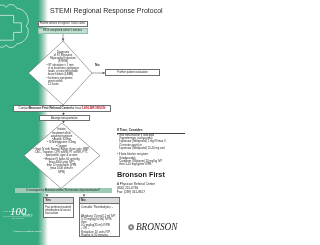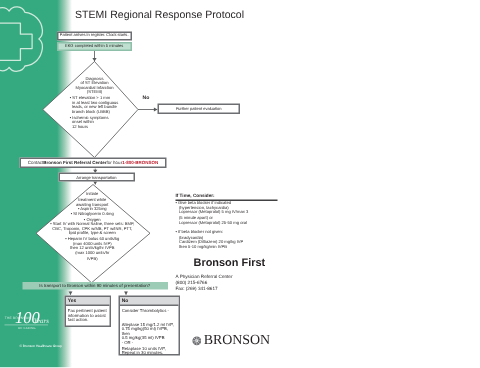--- a/index.html
+++ b/index.html
@@ -25,34 +25,34 @@
 
   
   svg.conn{position:absolute;left:0;top:0;width:189px;height:245px;overflow:visible;}
 
   
   .infocol{position:absolute;left:117px;top:128.6px;width:68px;}
   .info-h{font-size:3.1px;line-height:3.6px;font-weight:bold;color:#231f20;}
   .info-rule{height:0.55px;background:#414042;margin:0.45px 0 0.5px 0;}
   .info-li{font-size:2.75px;line-height:3.3px;color:#231f20;white-space:pre;}
 
-  .bf-title{position:absolute;left:129px;top:171px;font-size:7.3px;line-height:8px;font-weight:bold;color:#231f20;}
+  .bf-title{position:absolute;left:117px;top:171px;font-size:7.3px;line-height:8px;font-weight:bold;color:#231f20;}
   .bf-sub{position:absolute;left:117px;top:183.2px;font-size:3.1px;line-height:3.7px;color:#231f20;}
 
   
   .tbl{position:absolute;box-sizing:border-box;border:0.6px solid #6d6e71;background:#fff;}
   .tbl-h{box-sizing:border-box;background:#d9dadb;border-bottom:0.55px solid #6d6e71;
     font-size:3.3px;line-height:5.6px;font-weight:bold;color:#231f20;padding-left:1.6px;height:6.1px;}
   .tbl-b{font-size:2.85px;line-height:3.1px;color:#231f20;padding:2.2px 1.6px 0 1.6px;}
   #nobody div:first-child{margin-bottom:2.9px;}
 
   
   .bronson{position:absolute;left:128px;top:223px;display:flex;align-items:center;gap:1.5px;}
   .bronson .bw{font-family:"Liberation Serif",serif;font-size:9.3px;line-height:9.3px;
-    letter-spacing:-0.05px;color:#231f20;}
+    letter-spacing:-0.05px;color:#231f20;font-style:italic;}
   .bronson .bmark{flex:0 0 auto;}
   .hundred{position:absolute;left:1px;top:203px;width:63px;height:22px;}
   .footnote{position:absolute;left:13px;top:230px;font-size:2.2px;color:#ffffff;}
   .nolabel{position:absolute;left:95px;top:63px;font-size:3.4px;line-height:4px;color:#231f20;font-weight:bold;}
   .contactbox{position:absolute;left:13px;top:105px;width:98px;height:7.2px;box-sizing:border-box;
     border:0.6px solid #6d6e71;background:#fff;font-size:3px;line-height:3.4px;color:#231f20;
     display:flex;align-items:center;justify-content:center;white-space:nowrap;}
   .contactbox .b{font-weight:bold;}
   .contactbox .red{color:#be1e2d;}
   .qband{position:absolute;left:14.7px;top:187.7px;width:97px;height:5.5px;box-sizing:border-box;

